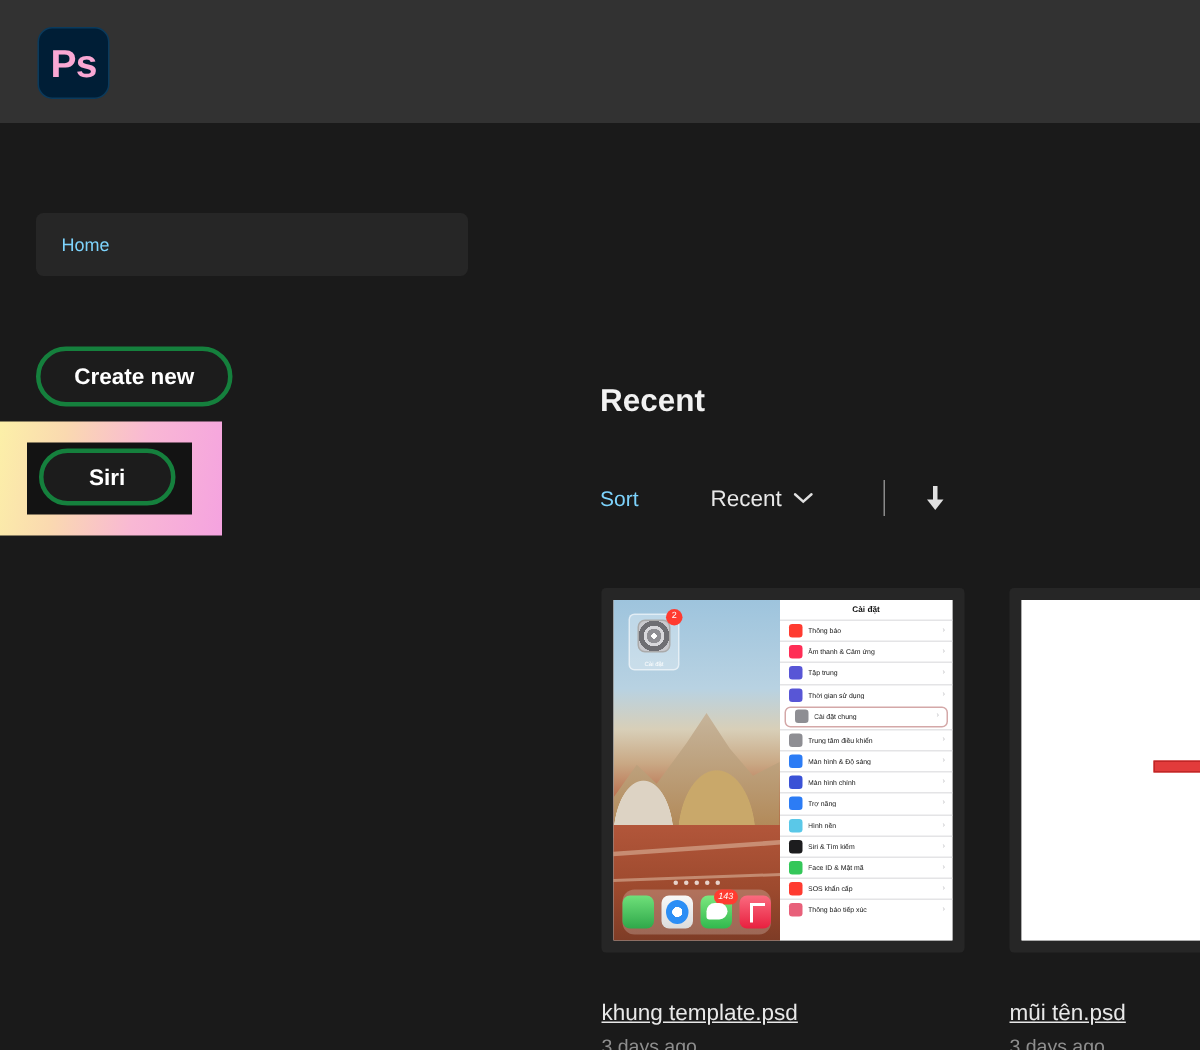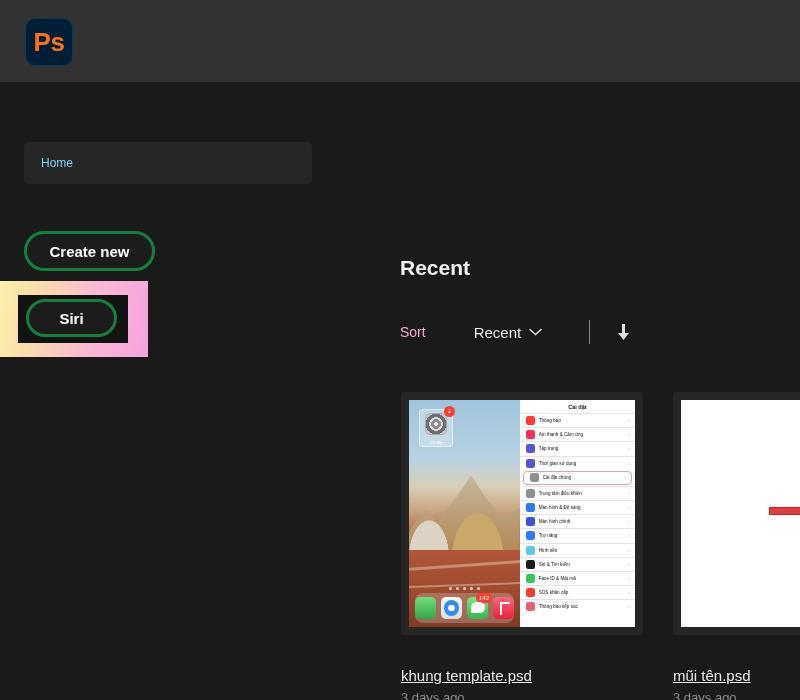--- a/index.html
+++ b/index.html
@@ -18,21 +18,21 @@
   }
   .ps-logo{
     position:absolute; left:25px; top:18px; width:48px; height:48px;
     border-radius:10px;
     background:#001e36;
     border:1px solid #0a3a5c;
     display:flex; align-items:center; justify-content:center;
   }
   .ps-logo span{
     font-family:"Liberation Sans", sans-serif;
-    font-size:26px; font-weight:bold; color:#f97316;
+    font-size:26px; font-weight:bold; color:#f9a8d4;
     letter-spacing:-0.5px; line-height:1;
   }
 
   
   .nav-item{
     position:absolute; left:24px; top:142px; width:288px; height:42px;
     background:#262626; border-radius:5px;
     display:flex; align-items:center; padding-left:17px;
     font-size:12px; color:#7dd3fc;
   }
@@ -63,21 +63,21 @@
 
   
   .recent-title{
     position:absolute; left:400px; top:256px;
     font-size:21px; font-weight:bold; color:#f2f2f2;
   }
   .sortrow{
     position:absolute; left:400px; top:320px; height:24px;
     display:flex; align-items:center;
   }
-  .sort-label{ font-size:14px; color:#f9a8d4; }
+  .sort-label{ font-size:14px; color:#7dd3fc; }
   .sort-value{
     margin-left:48px; font-size:15px; color:#e8e8e8;
     display:flex; align-items:center; gap:8px;
   }
   .chev{ display:block; }
   .divider{
     margin-left:47px; width:1px; height:24px; background:#8a8a8a;
   }
   .dl-icon{ margin-left:27px; display:flex; align-items:center; }
 

